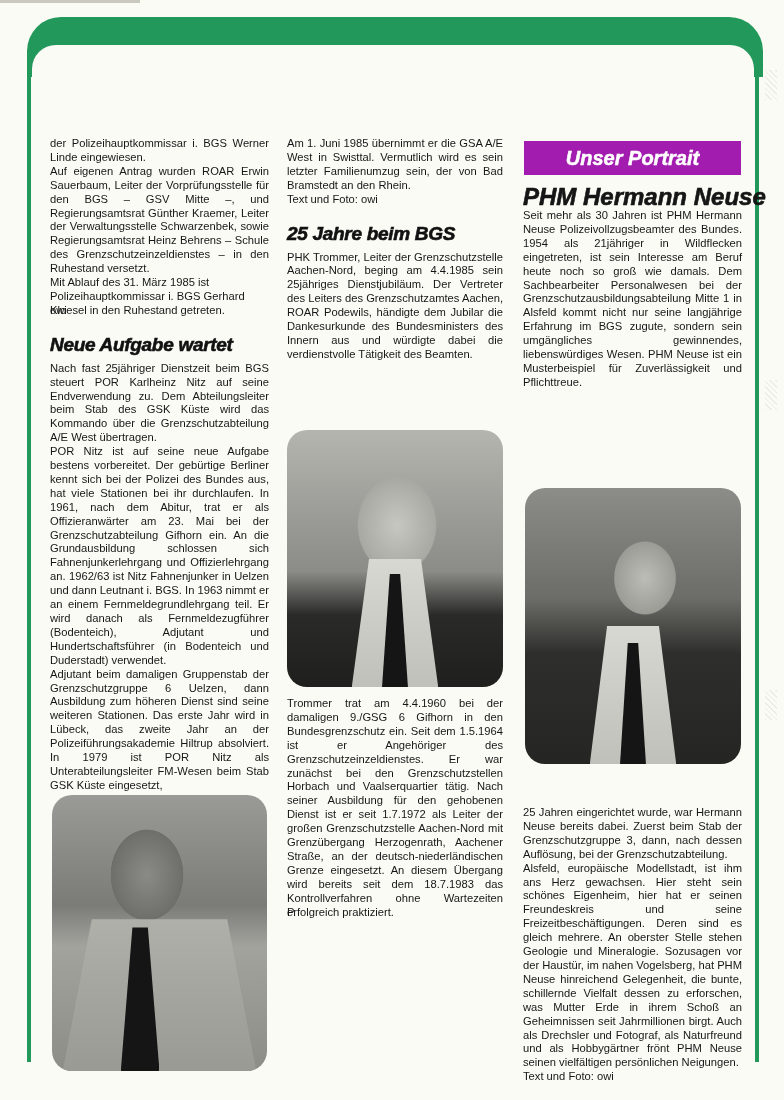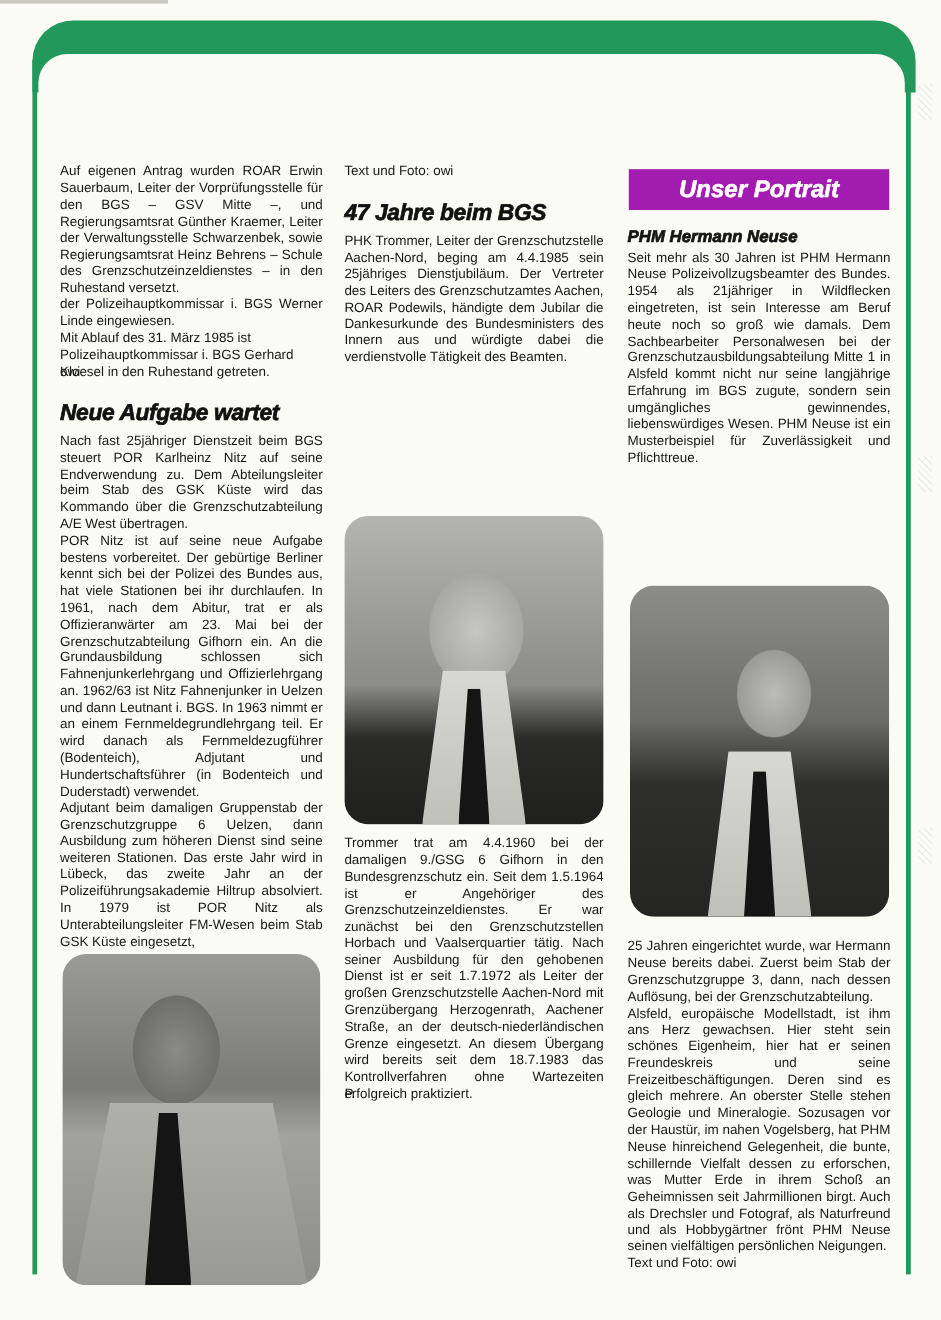--- a/index.html
+++ b/index.html
@@ -62,21 +62,21 @@
       background: #a21caf;
       color: #fff;
       font-weight: 900; font-style: italic;
       font-size: 20px; line-height: 34px;
       text-align: center;
       -webkit-text-stroke: 0.5px #fff;
     }
     .portrait-name {
       position: absolute; left: 523px; top: 186px; width: 222px;
       font-weight: 900; font-style: italic;
-      font-size: 14px; line-height: 22px;
+      font-size: 24px; line-height: 22px;
       -webkit-text-stroke: 0.6px #111;
       white-space: nowrap;
     }
     .photo {
       position: absolute;
       border-radius: 20px;
       overflow: hidden;
     }
     .photo-nitz { left: 52px; top: 795px; width: 215px; height: 276px;
       background: radial-gradient(ellipse 60px 75px at 95px 80px, #8a8a86 0%, #6e6e6a 60%, transparent 61%),
@@ -115,42 +115,43 @@
 <div class="corner-mark"></div>
 <div class="frame-top"></div>
 <div class="frame-inner"></div>
 <div class="frame-left"></div>
 <div class="frame-right"></div>
 <div class="speckle" style="top:70px"></div>
 <div class="speckle" style="top:380px"></div>
 <div class="speckle" style="top:690px"></div>
 
 <div class="col col-left">
+  <p>der Polizeihauptkommissar i. BGS Werner Linde eingewiesen.</p>
   <p>Auf eigenen Antrag wurden ROAR Erwin Sauerbaum, Leiter der Vorprüfungsstelle für den BGS – GSV Mitte –, und Regierungsamtsrat Günther Kraemer, Leiter der Verwaltungsstelle Schwarzenbek, sowie Regierungsamtsrat Heinz Behrens – Schule des Grenzschutzeinzeldienstes – in den Ruhestand versetzt.</p>
-  <p>der Polizeihauptkommissar i. BGS Werner Linde eingewiesen.</p>
   <div class="sign-row">
     <p style="text-align:left">Mit Ablauf des 31. März 1985 ist Polizeihauptkommissar i. BGS Gerhard Kloesel in den Ruhestand getreten.</p>
   </div>
   <p class="right-align" style="margin-top:-14px">owi</p>
 
   <h2 class="headline h-neue">Neue Aufgabe wartet</h2>
   <p>Nach fast 25jähriger Dienstzeit beim BGS steuert POR Karlheinz Nitz auf seine Endverwendung zu. Dem Abteilungsleiter beim Stab des GSK Küste wird das Kommando über die Grenzschutzabteilung A/E West übertragen.</p>
   <p>POR Nitz ist auf seine neue Aufgabe bestens vorbereitet. Der gebürtige Berliner kennt sich bei der Polizei des Bundes aus, hat viele Stationen bei ihr durchlaufen. In 1961, nach dem Abitur, trat er als Offizieranwärter am 23. Mai bei der Grenzschutzabteilung Gifhorn ein. An die Grundausbildung schlossen sich Fahnenjunkerlehrgang und Offizierlehrgang an. 1962/63 ist Nitz Fahnenjunker in Uelzen und dann Leutnant i. BGS. In 1963 nimmt er an einem Fernmeldegrundlehrgang teil. Er wird danach als Fernmeldezugführer (Bodenteich), Adjutant und Hundertschaftsführer (in Bodenteich und Duderstadt) verwendet.</p>
   <p>Adjutant beim damaligen Gruppenstab der Grenzschutzgruppe 6 Uelzen, dann Ausbildung zum höheren Dienst sind seine weiteren Stationen. Das erste Jahr wird in Lübeck, das zweite Jahr an der Polizeiführungsakademie Hiltrup absolviert. In 1979 ist POR Nitz als Unterabteilungsleiter FM-Wesen beim Stab GSK Küste eingesetzt,</p>
 </div>
 
 <div class="photo photo-nitz" title="Portrait photo of POR Karlheinz Nitz in uniform shirt and dark tie">
   <div class="shirt"></div>
   <div class="tie"></div>
 </div>
 
 <div class="col col-mid">
+  <p>Am 1. Juni 1985 übernimmt er die GSA A/E West in Swisttal. Vermutlich wird es sein letzter Familienumzug sein, der von Bad Bramstedt an den Rhein.</p>
   <p class="right-align">Text und Foto: owi</p>
 
-  <h2 class="headline h-25">47 Jahre beim BGS</h2>
+  <h2 class="headline h-25">25 Jahre beim BGS</h2>
   <p>PHK Trommer, Leiter der Grenzschutzstelle Aachen-Nord, beging am 4.4.1985 sein 25jähriges Dienstjubiläum. Der Vertreter des Leiters des Grenzschutzamtes Aachen, ROAR Podewils, händigte dem Jubilar die Dankesurkunde des Bundesministers des Innern aus und würdigte dabei die verdienstvolle Tätigkeit des Beamten.</p>
 </div>
 
 <div class="photo photo-trommer" title="Portrait photo of PHK Trommer in dark uniform">
   <div class="shirt"></div>
   <div class="tie"></div>
 </div>
 
 <div class="col col-mid" style="top:697px">
   <p>Trommer trat am 4.4.1960 bei der damaligen 9./GSG 6 Gifhorn in den Bundesgrenzschutz ein. Seit dem 1.5.1964 ist er Angehöriger des Grenzschutzeinzeldienstes. Er war zunächst bei den Grenzschutzstellen Horbach und Vaalserquartier tätig. Nach seiner Ausbildung für den gehobenen Dienst ist er seit 1.7.1972 als Leiter der großen Grenzschutzstelle Aachen-Nord mit Grenzübergang Herzogenrath, Aachener Straße, an der deutsch-niederländischen Grenze eingesetzt. An diesem Übergang wird bereits seit dem 18.7.1983 das Kontrollverfahren ohne Wartezeiten erfolgreich praktiziert.</p>
@@ -162,19 +163,19 @@
 
 <div class="col col-right" style="top:209px">
   <p>Seit mehr als 30 Jahren ist PHM Hermann Neuse Polizeivollzugsbeamter des Bundes. 1954 als 21jähriger in Wildflecken eingetreten, ist sein Interesse am Beruf heute noch so groß wie damals. Dem Sachbearbeiter Personalwesen bei der Grenzschutzausbildungsabteilung Mitte 1 in Alsfeld kommt nicht nur seine langjährige Erfahrung im BGS zugute, sondern sein umgängliches gewinnendes, liebenswürdiges Wesen. PHM Neuse ist ein Musterbeispiel für Zuverlässigkeit und Pflichttreue.</p>
 </div>
 
 <div class="photo photo-neuse" title="Portrait photo of PHM Hermann Neuse in dark uniform outdoors">
   <div class="shirt"></div>
   <div class="tie"></div>
 </div>
 
-<div class="col col-right" style="top:783px">
+<div class="col col-right" style="top:806px">
   <p>25 Jahren eingerichtet wurde, war Hermann Neuse bereits dabei. Zuerst beim Stab der Grenzschutzgruppe 3, dann, nach dessen Auflösung, bei der Grenzschutzabteilung.</p>
   <p>Alsfeld, europäische Modellstadt, ist ihm ans Herz gewachsen. Hier steht sein schönes Eigenheim, hier hat er seinen Freundeskreis und seine Freizeitbeschäftigungen. Deren sind es gleich mehrere. An oberster Stelle stehen Geologie und Mineralogie. Sozusagen vor der Haustür, im nahen Vogelsberg, hat PHM Neuse hinreichend Gelegenheit, die bunte, schillernde Vielfalt dessen zu erforschen, was Mutter Erde in ihrem Schoß an Geheimnissen seit Jahrmillionen birgt. Auch als Drechsler und Fotograf, als Naturfreund und als Hobbygärtner frönt PHM Neuse seinen vielfältigen persönlichen Neigungen.</p>
   <p class="right-align">Text und Foto: owi</p>
 </div>
 
 <div class="page-number">52</div>
 
 </body></html>

